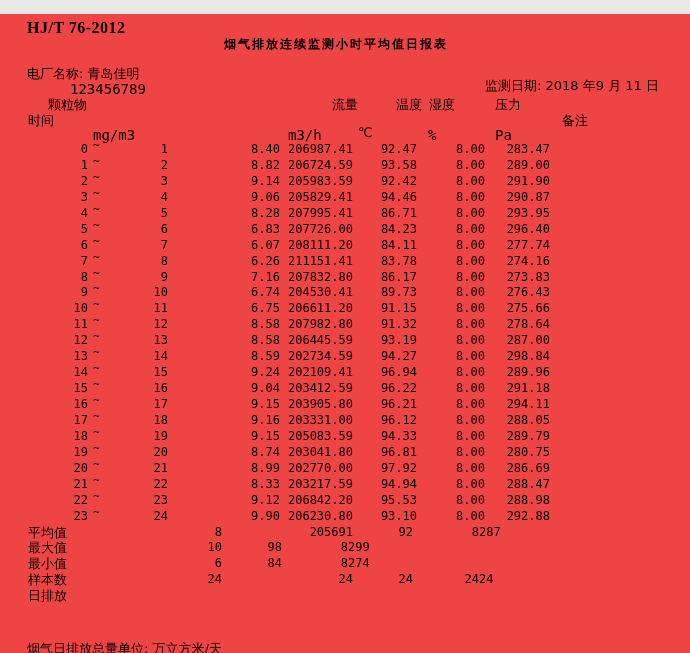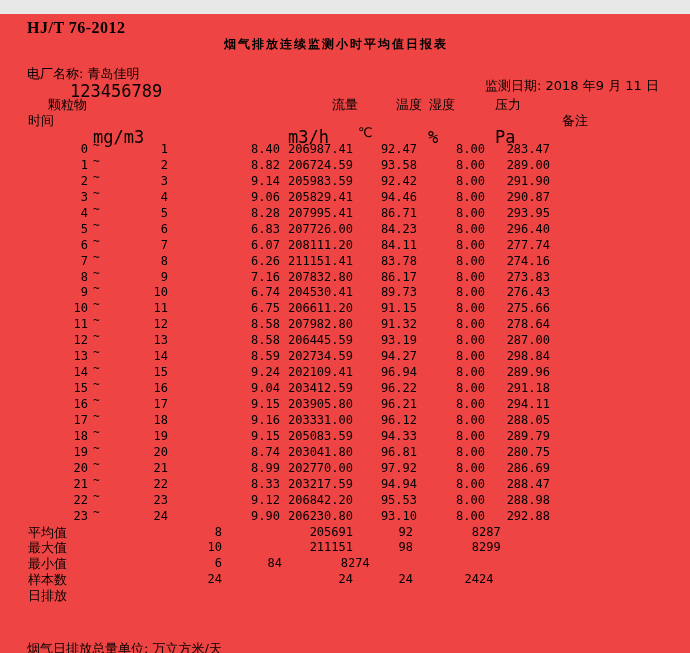--- a/index.html
+++ b/index.html
@@ -13,21 +13,21 @@
   .std-code {
     left:27px; top:5px;
     font-family:"Liberation Serif", serif;
     font-weight:bold; font-size:16px; letter-spacing:0.5px;
   }
   .title {
     left:224px; top:22px;
     font-weight:bold; font-size:12px; letter-spacing:2px;
   }
   .cjk13 { font-size:13px; }
-  .mono  { font-family:"DejaVu Sans Mono", monospace; font-size:17px; }
+  .mono  { font-family:"DejaVu Sans Mono", monospace; font-size:14px; }
 
   .plant   { left:27px;  top:51px; }
   .mark    { left:28px;  top:62px; font-size:12px; }
   .station { left:70px;  top:67px; }
   .mdate   { left:485px; top:63px; }
 
   .h-particulate { left:48px;  top:82px; }
   .h-flow        { left:332px; top:82px; }
   .h-temp        { left:396px; top:82px; }
   .h-humidity    { left:429px; top:82px; }
@@ -422,21 +422,20 @@
           <span class="sv1">8</span>
           <span class="sv2">205691</span>
           <span class="sv3">92</span>
           <span class="sv4">8</span>
           <span class="sv5">287</span>
         </div>
 
         <div class="srow">
           <span class="sl">最大值</span>
           <span class="sv1">10</span>
-          <span class="sv2">211151</span>
           <span class="sv3">98</span>
           <span class="sv4">8</span>
           <span class="sv5">299</span>
         </div>
 
         <div class="srow">
           <span class="sl">最小值</span>
           <span class="sv1">6</span>
           <span class="sv3">84</span>
           <span class="sv4">8</span>

